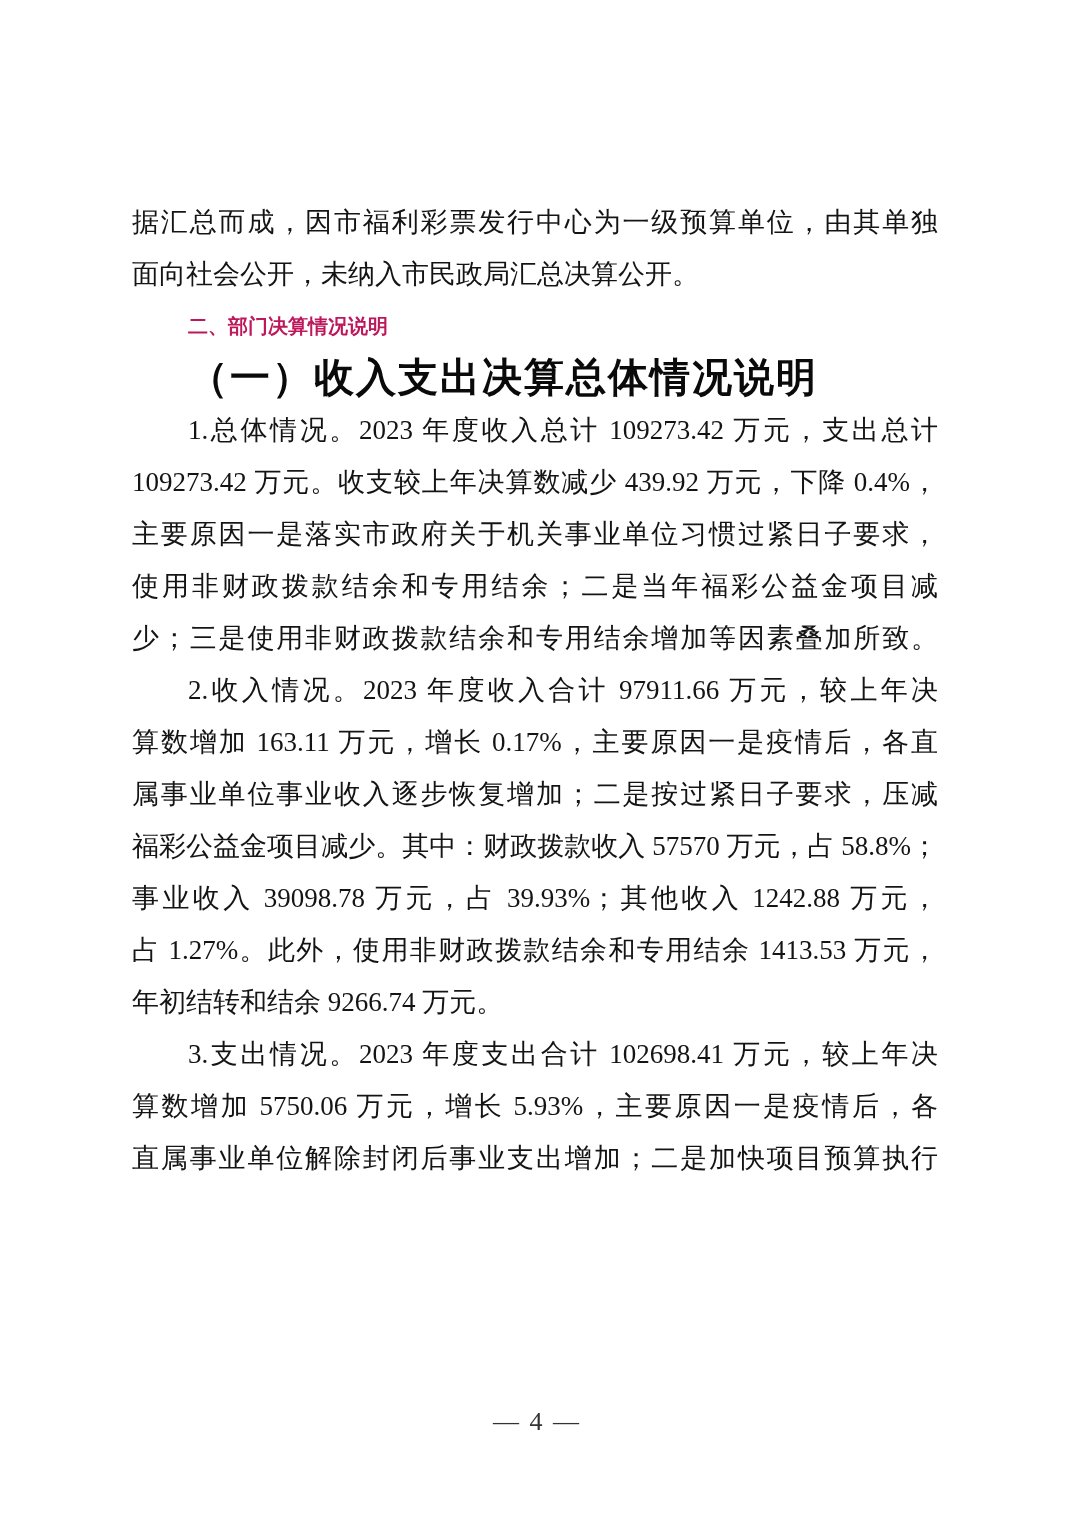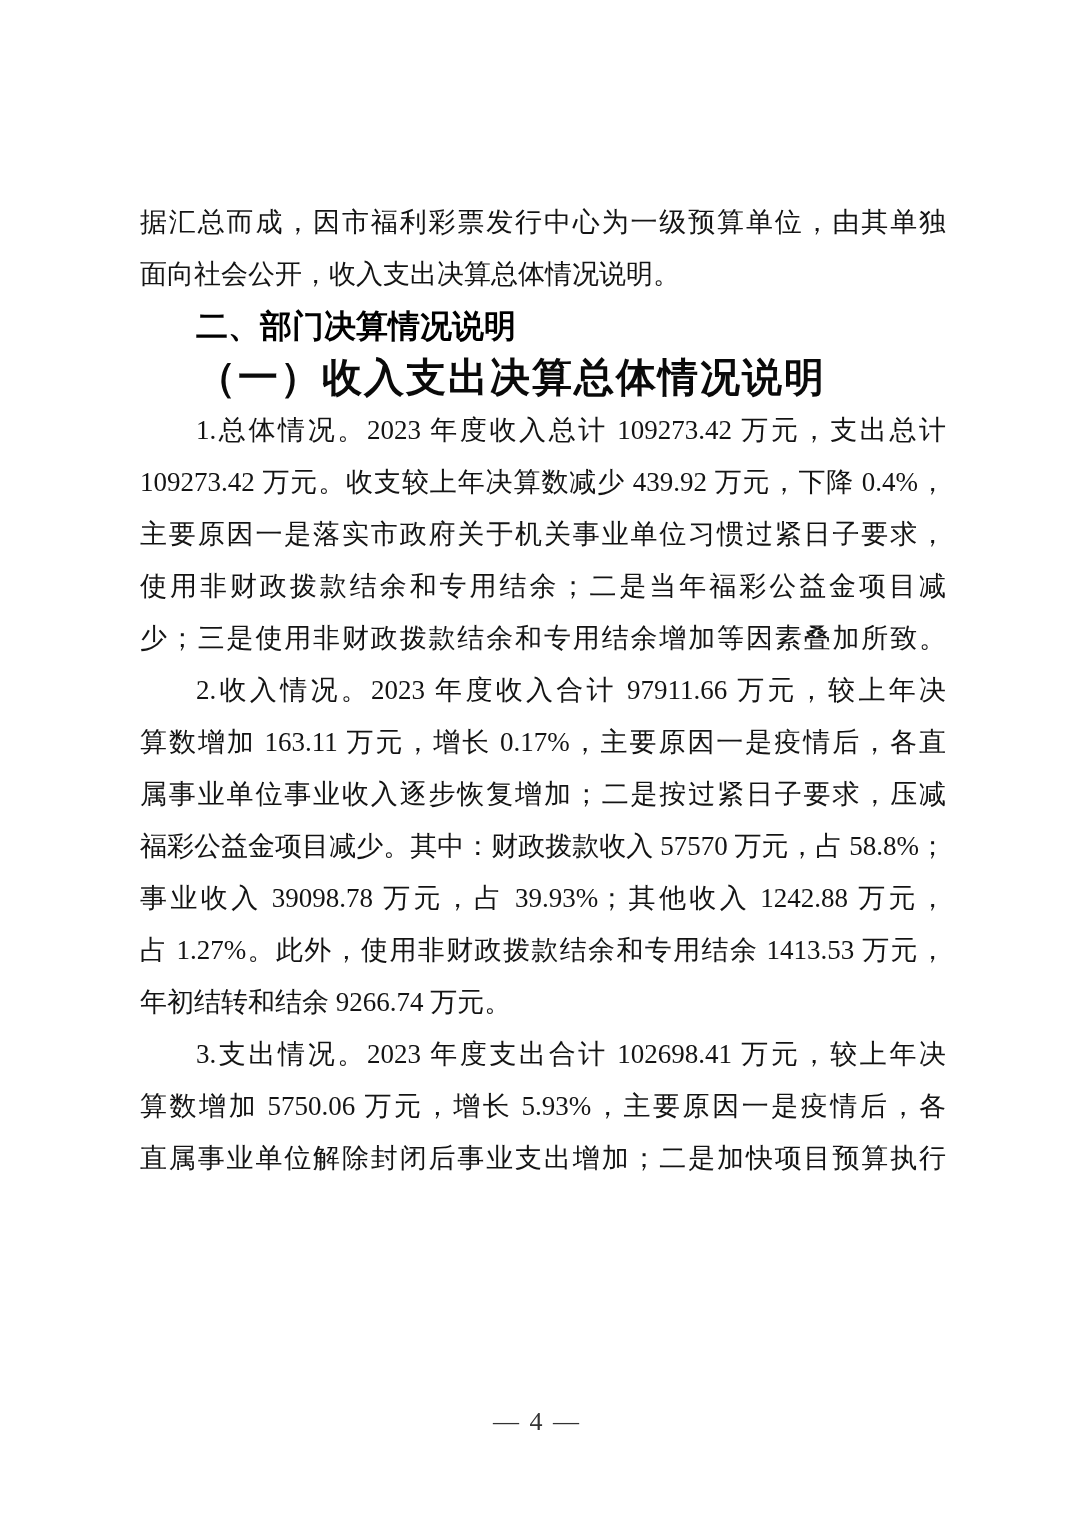--- a/index.html
+++ b/index.html
@@ -17,21 +17,21 @@
   }
   .page {
     position: absolute;
     left: 0; top: 0;
     width: 1074px;
     height: 1520px;
     background: #ffffff;
   }
   .text-block {
     position: absolute;
-    left: 140px;
+    left: 132px;
     top: 196px;
     width: 806px;
   }
   .line {
     height: 52px;
     line-height: 52px;
     font-size: 27px;
     overflow: hidden;
     white-space: normal;
     text-align: justify;
@@ -40,22 +40,22 @@
   .line.stretch {
     text-align: justify;
     text-align-last: justify;
   }
   .line.indent {
     text-indent: 56px;
   }
   .line.heading {
     font-family: "Liberation Sans", "DejaVu Sans", sans-serif;
     font-weight: 700;
-    font-size: 32px;
-    color: #000000;
+    font-size: 20px;
+    color: #be185d;
     text-align: center;
     text-align-last: left;
   }
   .line.subheading {
     font-family: "Liberation Serif", "DejaVu Serif", serif;
     font-weight: 600;
     font-size: 40px;
     letter-spacing: 2px;
     color: #0a0a0a;
     text-align: left;
@@ -72,21 +72,21 @@
     color: #333333;
     letter-spacing: 2px;
   }
 </style>
 </head>
 <body>
 
 <div class="page">
   <div class="text-block" id="text-block">
       <div class="line body stretch">据汇总而成，因市福利彩票发行中心为一级预算单位，由其单独</div>
-      <div class="line body">面向社会公开，收入支出决算总体情况说明。</div>
+      <div class="line body">面向社会公开，未纳入市民政局汇总决算公开。</div>
       <div class="line heading indent">二、部门决算情况说明</div>
       <div class="line subheading indent">（一）收入支出决算总体情况说明</div>
       <div class="line body indent stretch">1.总体情况。2023 年度收入总计 109273.42 万元，支出总计</div>
       <div class="line body stretch">109273.42 万元。收支较上年决算数减少 439.92 万元，下降 0.4%，</div>
       <div class="line body stretch">主要原因一是落实市政府关于机关事业单位习惯过紧日子要求，</div>
       <div class="line body stretch">使用非财政拨款结余和专用结余；二是当年福彩公益金项目减</div>
       <div class="line body stretch">少；三是使用非财政拨款结余和专用结余增加等因素叠加所致。</div>
       <div class="line body indent stretch">2.收入情况。2023 年度收入合计 97911.66 万元，较上年决</div>
       <div class="line body stretch">算数增加 163.11 万元，增长 0.17%，主要原因一是疫情后，各直</div>
       <div class="line body stretch">属事业单位事业收入逐步恢复增加；二是按过紧日子要求，压减</div>

